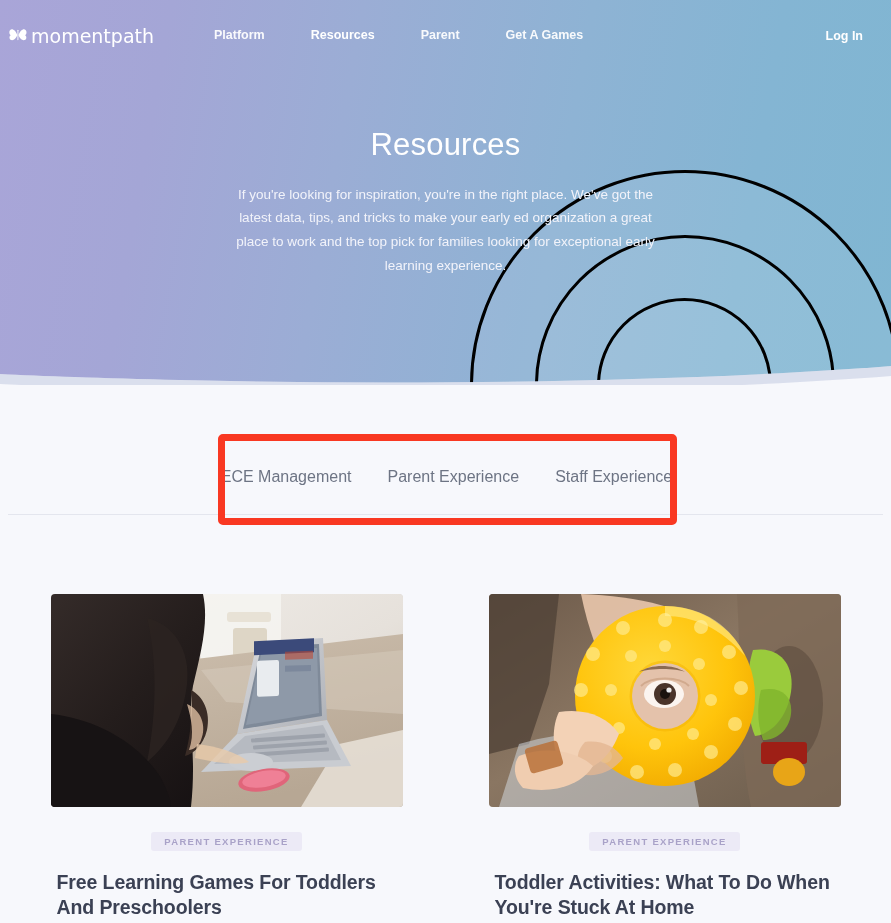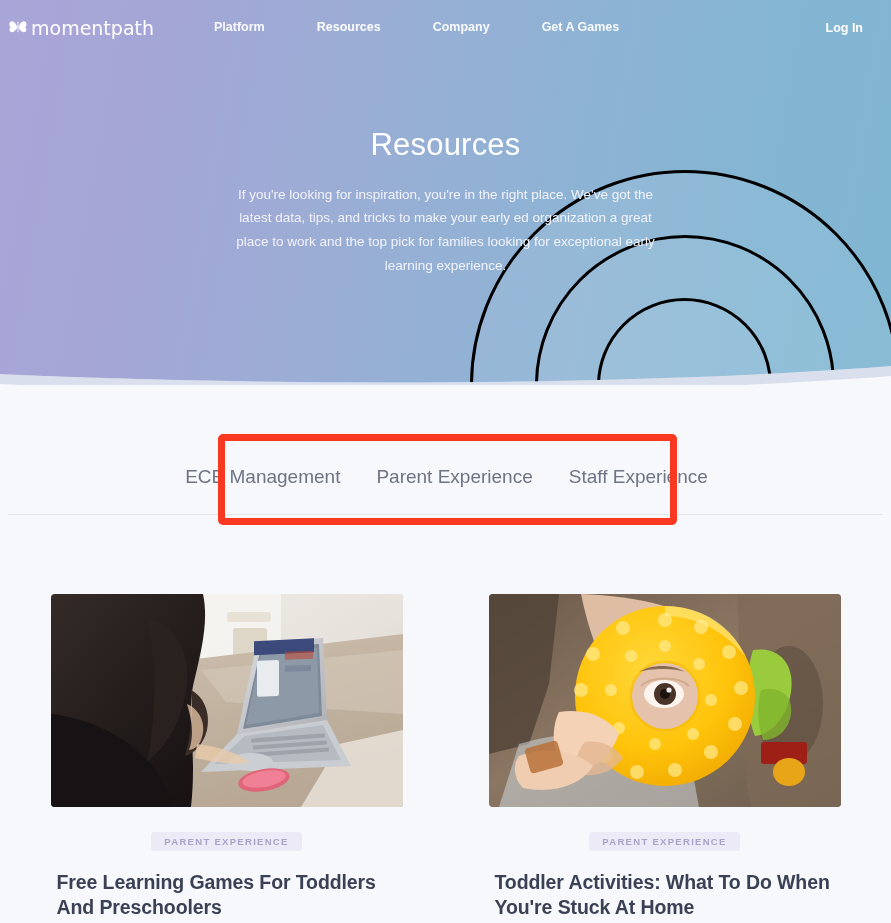--- a/index.html
+++ b/index.html
@@ -61,21 +61,21 @@
     top: 0; left: 0;
     width: 891px; height: 385px;
     -webkit-clip-path: path("M0,374 C40,376 100,378 180,380 C430,386 700,381 891,366 L891,376 C700,391 430,396 180,390 C100,388 40,386 0,384 Z");
     clip-path: path("M0,374 C40,376 100,378 180,380 C430,386 700,381 891,366 L891,376 C700,391 430,396 180,390 C100,388 40,386 0,384 Z");
     background: rgba(171,181,214,0.38);
   }
 
   
   .topnav {
     position: absolute;
-    top: 8px; left: 0;
+    top: 16px; left: 0;
     width: 891px;
     height: 38px;
     display: flex;
     align-items: center;
     z-index: 12;
   }
   .logo {
     display: flex;
     align-items: center;
     margin-left: 8px;
@@ -88,21 +88,21 @@
     font-size: 19px;
     font-family: "DejaVu Sans", sans-serif;
     letter-spacing: 0px;
     line-height: 1;
     position: relative;
     top: 1px;
   }
   .nav-links {
     display: flex;
     margin-left: 42px;
-    gap: 16px;
+    gap: 10px;
   }
   .nav-link {
     color: #ffffff;
     font-size: 12.5px;
     font-weight: bold;
     padding: 0 18px;
     text-decoration: none;
     cursor: pointer;
     white-space: nowrap;
     opacity: 0.94;
@@ -155,21 +155,21 @@
     z-index: 5;
   }
   .tabs-row {
     display: flex;
     justify-content: center;
     align-items: center;
     height: 74px;
     gap: 0px;
   }
   .tab {
-    font-size: 19px;
+    font-size: 16px;
     color: #6d7484;
     padding: 0 18px;
     cursor: pointer;
     white-space: nowrap;
     text-decoration: none;
   }
   .tab:first-child { padding-left: 20px; }
   .tabs-divider {
     position: absolute;
     left: 8px;
@@ -268,21 +268,21 @@
           <rect x="11.35" y="5.6" width="1.1" height="12.6" rx="0.55"></rect>
         </g>
       </svg>
     </span>
     <span class="logo-text">momentpath</span>
   </div>
 
   <div class="nav-links">
     <a class="nav-link" href="#">Platform</a>
     <a class="nav-link active" href="#">Resources</a>
-    <a class="nav-link" href="#">Company</a>
+    <a class="nav-link" href="#">Parent</a>
     <a class="nav-link" href="#">Get A Games</a>
   </div>
 
   <div class="nav-right">
     <a class="login-link" href="#">Log In</a>
   </div>
 </div>
 
 <div class="hero-copy">
   <h1 class="hero-title">Resources</h1>

